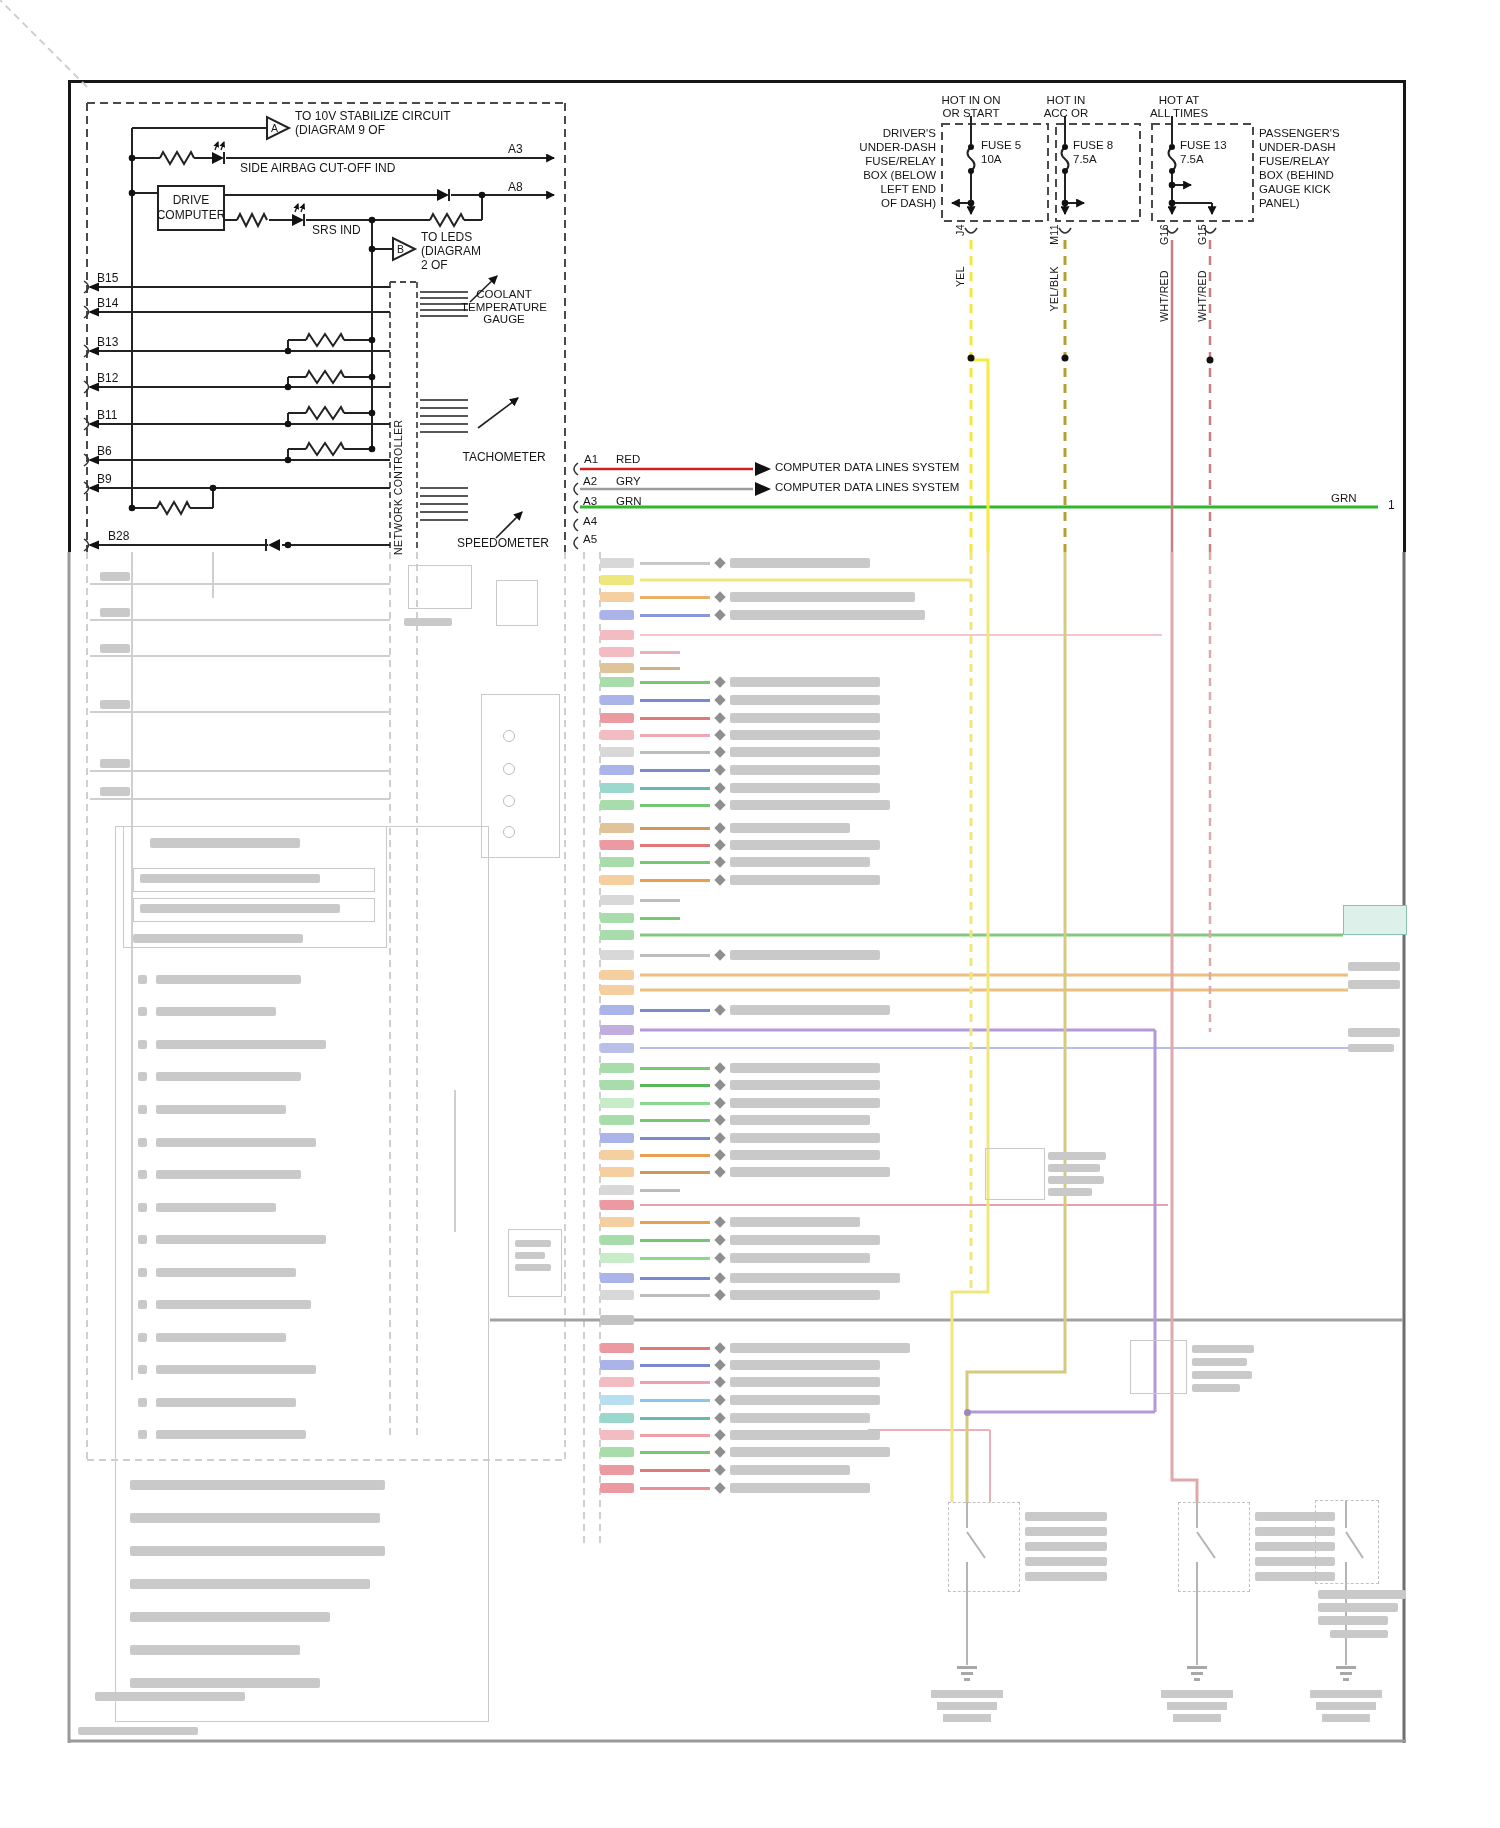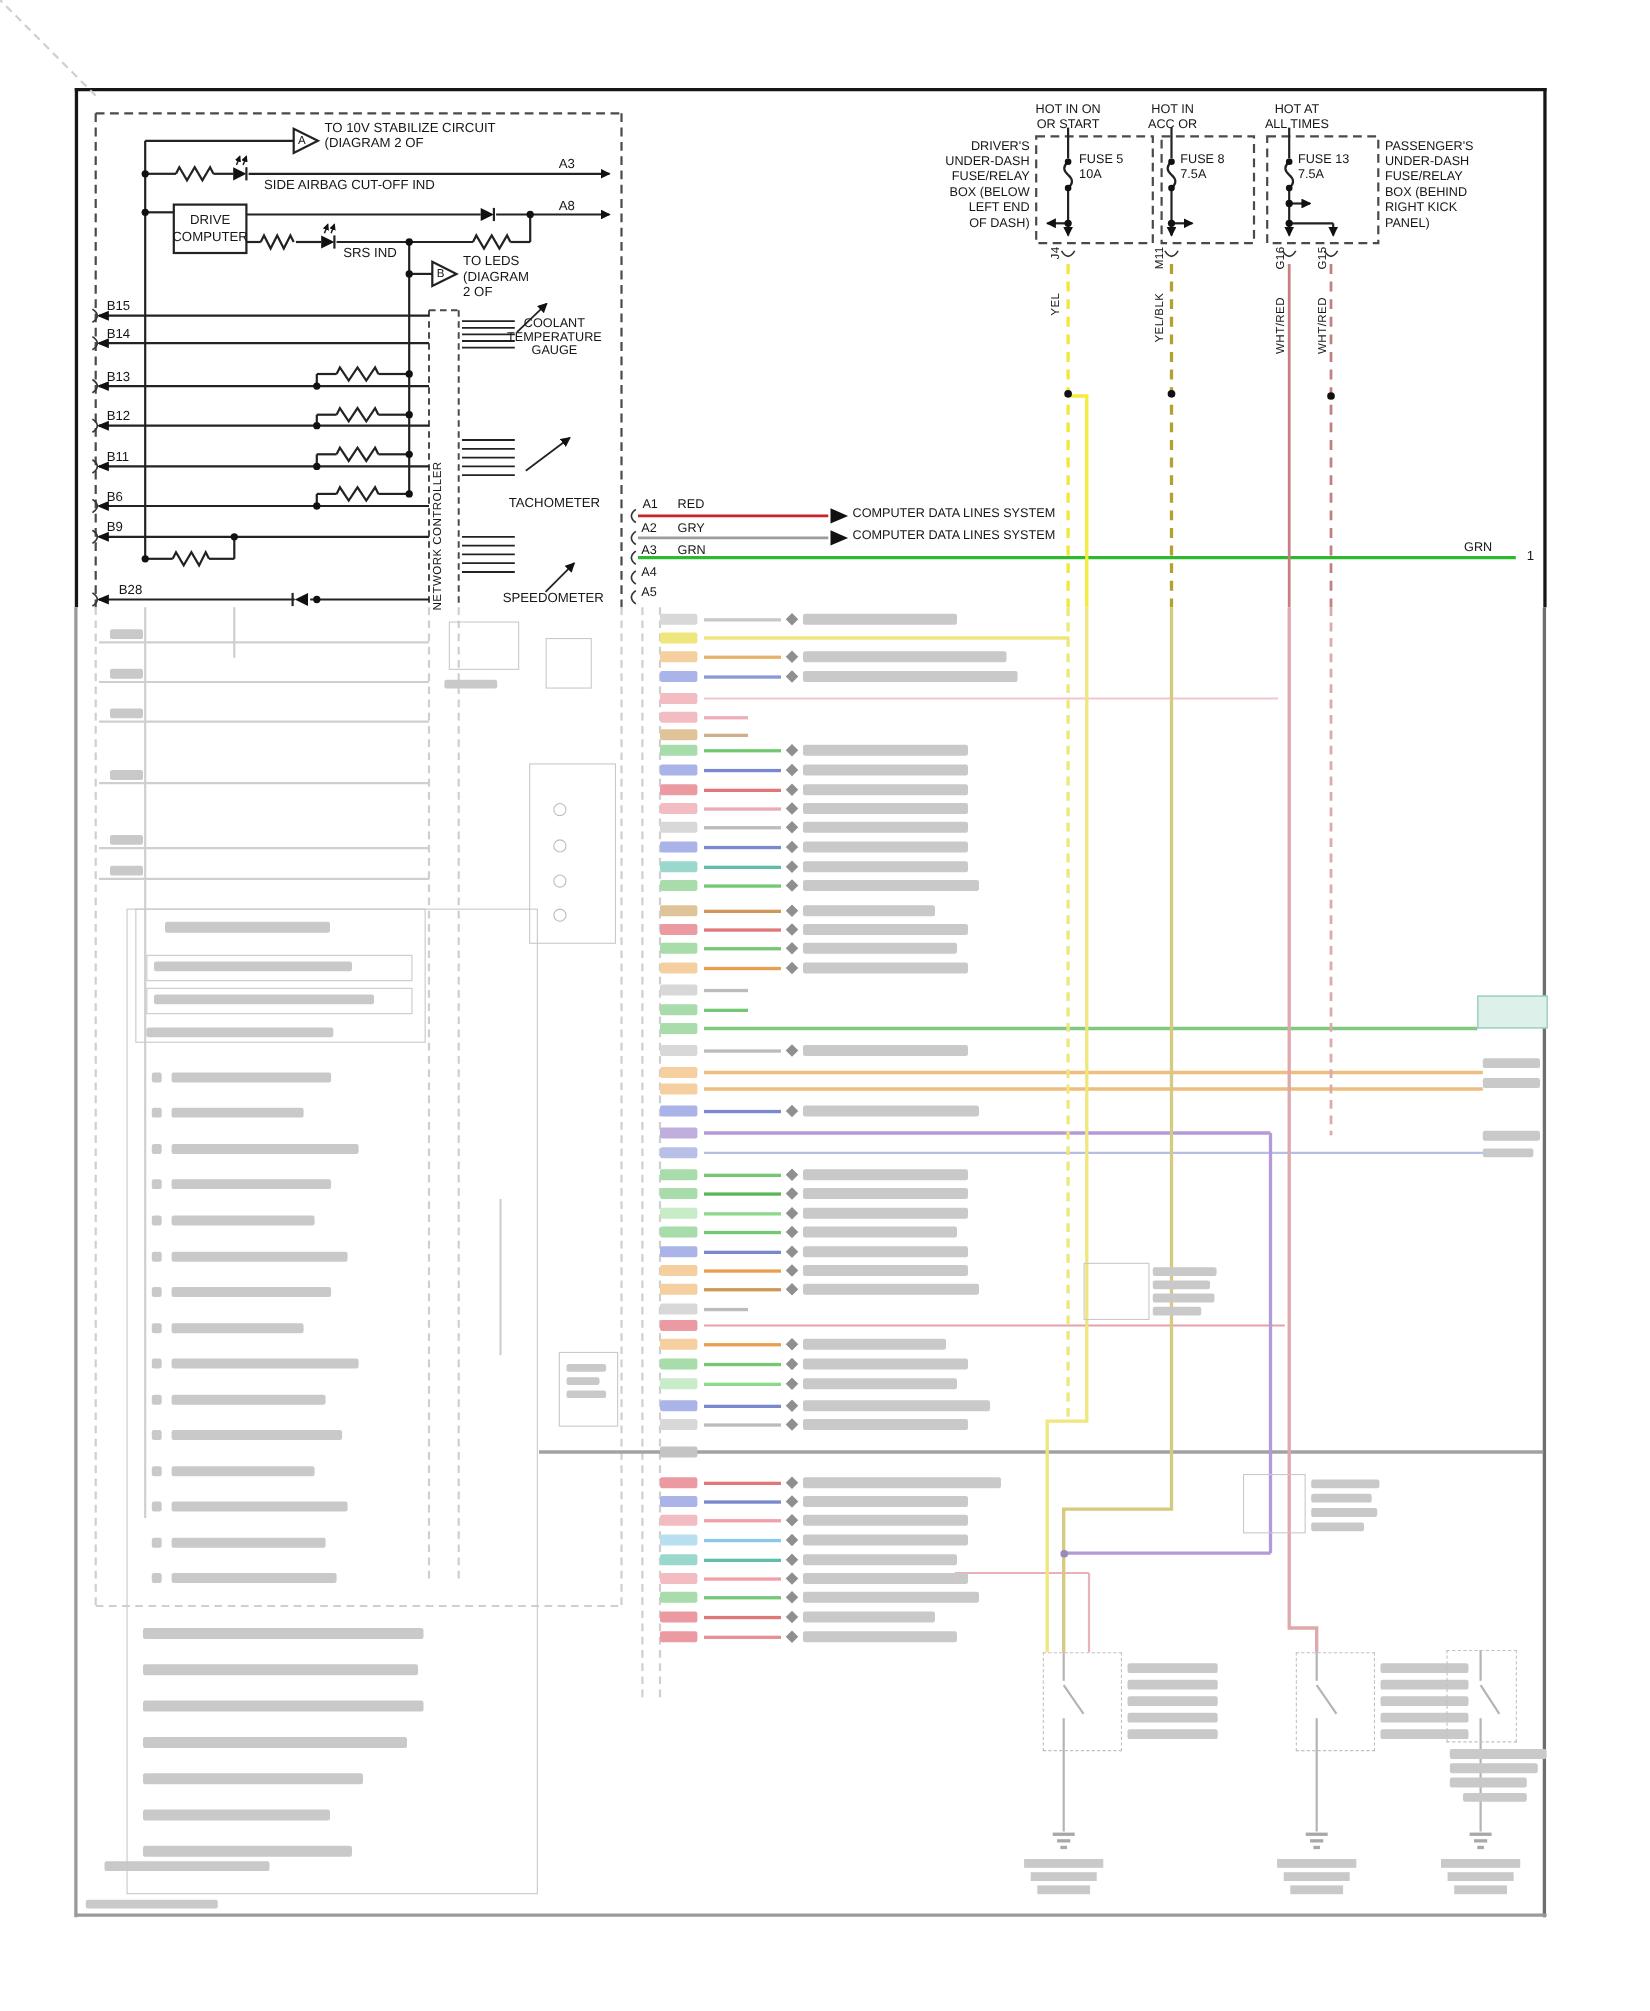--- a/index.html
+++ b/index.html
@@ -282,21 +282,21 @@
       <polyline points="967,1562 967,1665" fill="none" stroke="#b4b4b4" stroke-width="2"></polyline>
       <polyline points="1197,1502 1197,1528" fill="none" stroke="#b4b4b4" stroke-width="2"></polyline>
       <polyline points="1197,1532 1215,1558" fill="none" stroke="#b4b4b4" stroke-width="2"></polyline>
       <polyline points="1197,1562 1197,1665" fill="none" stroke="#b4b4b4" stroke-width="2"></polyline>
       <polyline points="1346,1500 1346,1528" fill="none" stroke="#b4b4b4" stroke-width="2"></polyline>
       <polyline points="1346,1532 1363,1558" fill="none" stroke="#b4b4b4" stroke-width="2"></polyline>
       <polyline points="1346,1562 1346,1665" fill="none" stroke="#b4b4b4" stroke-width="2"></polyline>
     </svg>
 
 <div class="lbl" style="left:295px;top:110px">TO 10V STABILIZE CIRCUIT</div>
-<div class="lbl" style="left:295px;top:124px">(DIAGRAM 2 OF</div>
+<div class="lbl" style="left:295px;top:124px">(DIAGRAM 9 OF</div>
 <div class="lbl xs" style="left:271px;top:122px">A</div>
 <div class="lbl" style="left:240px;top:162px">SIDE AIRBAG CUT-OFF IND</div>
 <div class="lbl" style="left:508px;top:143px">A3</div>
 <div class="lbl" style="left:508px;top:181px">A8</div>
 <div class="box2" style="left:158px;top:186px;width:66px;height:44px">
   <span>DRIVE</span>
   <span>COMPUTER</span>
 </div>
 <div class="lbl" style="left:312px;top:224px">SRS IND</div>
 <div class="lbl xs" style="left:397px;top:243px">B</div>
@@ -341,21 +341,21 @@
   <span>FUSE/RELAY</span>
   <span>BOX (BELOW</span>
   <span>LEFT END</span>
   <span>OF DASH)</span>
 </div>
 <div class="lbl sm blk" style="left:1259px;top:126px;width:110px;line-height:14px">
   <span>PASSENGER'S</span>
   <span>UNDER-DASH</span>
   <span>FUSE/RELAY</span>
   <span>BOX (BEHIND</span>
-  <span>RIGHT KICK</span>
+  <span>GAUGE KICK</span>
   <span>PANEL)</span>
 </div>
 <div class="lbl sm" style="left:981px;top:139px">FUSE 5</div>
 <div class="lbl sm" style="left:981px;top:153px">10A</div>
 <div class="lbl sm" style="left:1073px;top:139px">FUSE 8</div>
 <div class="lbl sm" style="left:1073px;top:153px">7.5A</div>
 <div class="lbl sm" style="left:1180px;top:139px">FUSE 13</div>
 <div class="lbl sm" style="left:1180px;top:153px">7.5A</div>
 
 <div class="lbl vlbl xs" style="left:954px;top:224px">J4</div>

